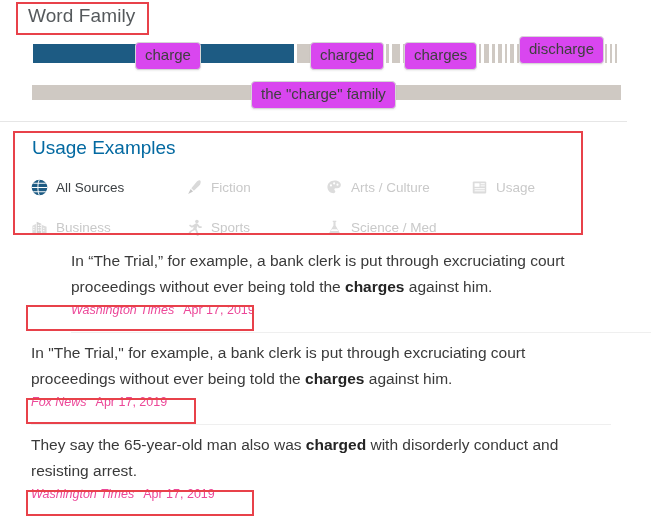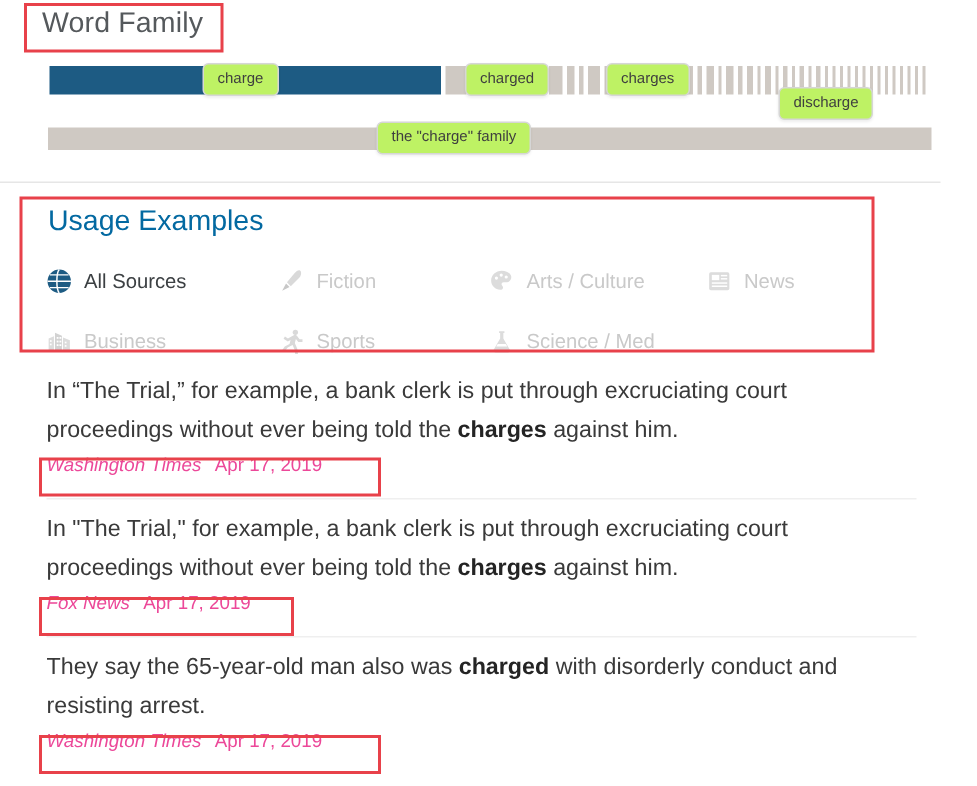--- a/index.html
+++ b/index.html
@@ -55,24 +55,24 @@
     position: absolute;
     top: 0;
     height: 100%;
   }
   .seg.blue { background: #1d5b83; }
   .seg.tan  { background: #cfc9c3; }
 
   
   .pill {
     position: absolute;
-    background: #bef264;
+    background: #d946ef;
     border: 1px solid #d6d6d6;
     border-radius: 4px;
-    font-size: 10px;
+    font-size: 15px;
     color: #3f3f3f;
     padding: 4px 9px 5px 9px;
     white-space: nowrap;
     box-shadow: 0 1px 2px rgba(0,0,0,.07);
     z-index: 20;
     line-height: 1.1;
   }
 
   #panel-divider {
     position: absolute;
@@ -225,21 +225,21 @@
       <div class="seg tan" style="left: 583px; width: 2px;"></div>
     </div>
   <div class="bar-row" id="bar-row-2">
       <div class="seg tan" style="left: 0px; width: 589px;"></div>
     </div>
 
   <div id="pill-layer">
       <div class="pill" style="left: 135px; top: 42px;">charge</div>
       <div class="pill" style="left: 310px; top: 42px;">charged</div>
       <div class="pill" style="left: 404px; top: 42px;">charges</div>
-      <div class="pill" style="left: 519px; top: 58px;">discharge</div>
+      <div class="pill" style="left: 519px; top: 36px;">discharge</div>
       <div class="pill" style="left: 251px; top: 81px;">the "charge" family</div>
     </div>
 
   <div id="panel-divider"></div>
 </section>
 
 <section id="usage-examples-panel">
 
   <div id="usage-examples-title">Usage Examples</div>
 
@@ -277,21 +277,21 @@
         <span class="ticon">
           <svg viewBox="0 0 24 24">
             <rect x="2.5" y="3.5" width="19" height="17" rx="1.6" fill="#dcdcdc"></rect>
             <rect x="5" y="6" width="7" height="5" fill="#ffffff"></rect>
             <rect x="13.5" y="6" width="6" height="1.4" fill="#ffffff"></rect>
             <rect x="13.5" y="9" width="6" height="1.4" fill="#ffffff"></rect>
             <rect x="5" y="13" width="14.5" height="1.4" fill="#ffffff"></rect>
             <rect x="5" y="16" width="14.5" height="1.4" fill="#ffffff"></rect>
           </svg>
         </span>
-        <span>News</span>
+        <span>Usage</span>
       </div>
       <div class="tab">
         <span class="ticon">
           <svg viewBox="0 0 24 24">
             <path d="M2 21V9.5l5-2.3V21z" fill="#dcdcdc"></path>
             <path d="M8 21V4l6.5 2.8V21z" fill="#d2d2d2"></path>
             <path d="M15.5 21V8.5L22 11v10z" fill="#dcdcdc"></path>
             <g fill="#ffffff">
               <rect x="3.2" y="11" width="1.6" height="1.6"></rect>
               <rect x="3.2" y="14.2" width="1.6" height="1.6"></rect>
@@ -325,21 +325,21 @@
             <path d="M9.5 2.5h5v1.8h-1v5l6 10.4c.7 1.2-.1 2.8-1.6 2.8H6.1c-1.5 0-2.3-1.6-1.6-2.8l6-10.4v-5h-1z" fill="#dcdcdc"></path>
             <path d="M8.2 14.6h7.6l1.4 2.4H6.8z" fill="#ffffff"></path>
           </svg>
         </span>
         <span>Science / Med</span>
       </div>
     </div>
 </section>
 
 <section id="examples-list">
-    <div class="example" style="height: 92px;">
+    <div class="example" style="height: 92px; margin-left: 40px;">
       <div class="sentence"><span>In “The Trial,” for example, a bank clerk is put through excruciating court proceedings without ever being told the </span><b>charges</b><span> against him.</span></div>
       <div class="meta"><span class="src">Washington Times</span><span class="date">Apr 17, 2019</span></div>
       <div class="sep" style="top: 84px;"></div>
     </div>
     <div class="example" style="height: 92px;">
       <div class="sentence"><span>In "The Trial," for example, a bank clerk is put through excruciating court proceedings without ever being told the </span><b>charges</b><span> against him.</span></div>
       <div class="meta"><span class="src">Fox News</span><span class="date">Apr 17, 2019</span></div>
       <div class="sep" style="top: 84px;"></div>
     </div>
     <div class="example" style="height: 92px;">

